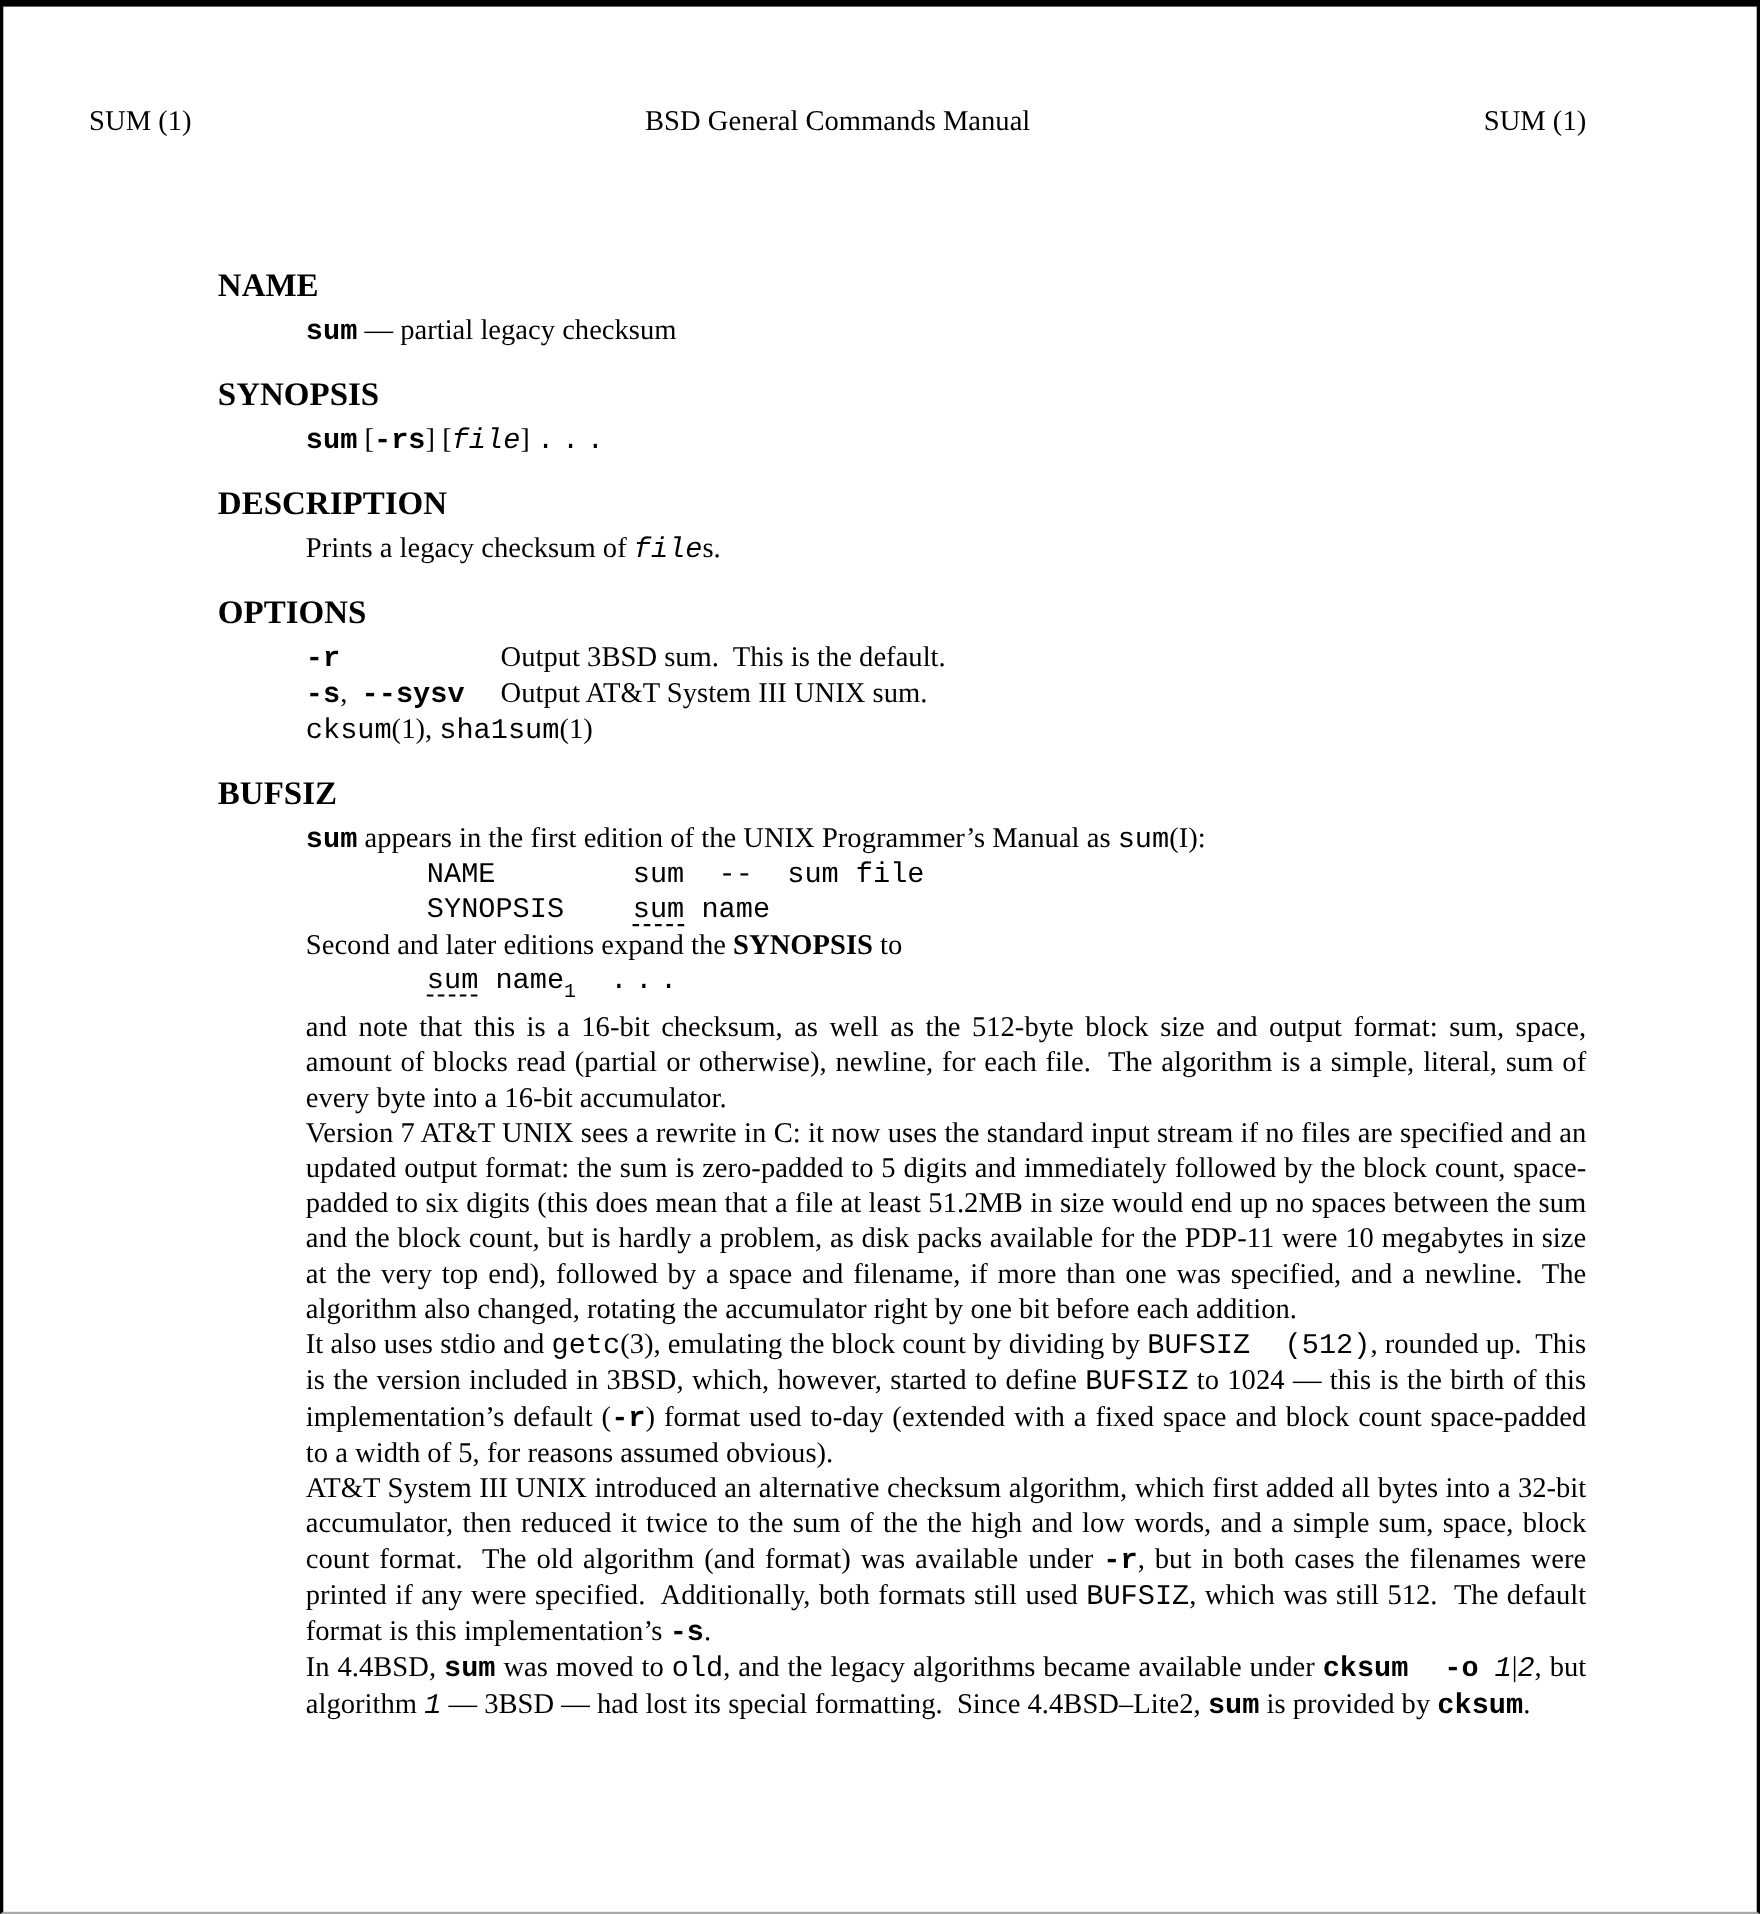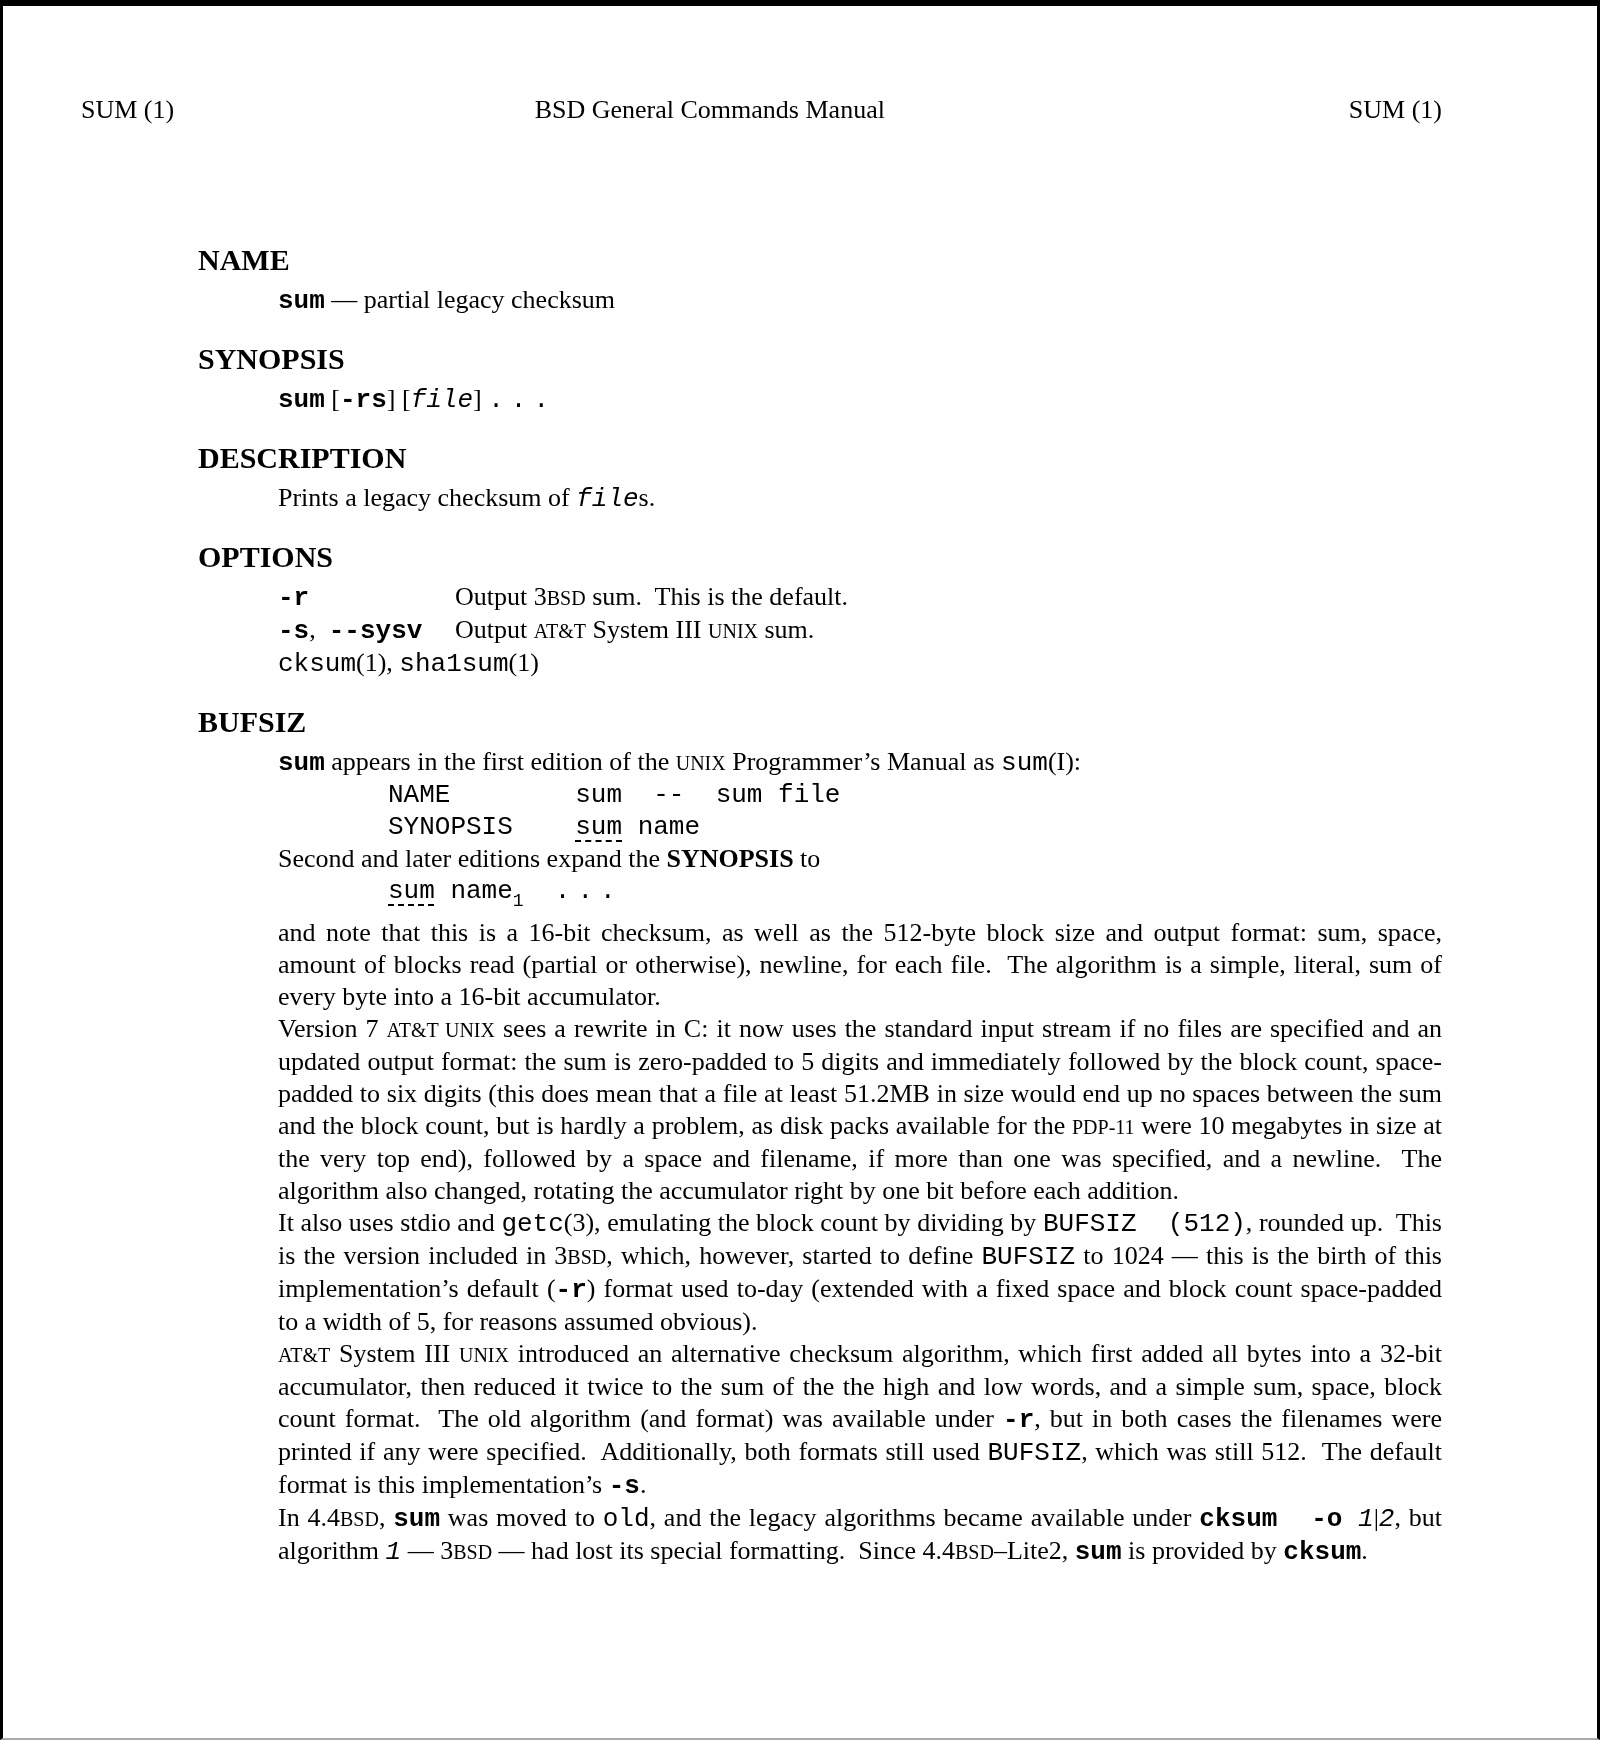--- a/index.html
+++ b/index.html
@@ -17,39 +17,39 @@
     border-right: 3px solid #000;
     border-bottom: 2px solid #aaa;
     overflow: hidden;
   }
   .page-header {
     display: flex;
     margin: 88px 155px 0 78px;
   }
   .page-header > div { flex: 1; }
   .hdr-left   { text-align: left; }
-  .hdr-center { }
+  .hdr-center { text-align: center; }
   .hdr-right  { text-align: right; }
 
   .main { margin: 0 155px 0 195px; }
 
   h2.sec {
     font-size: 30px;
     line-height: 32px;
     font-weight: bold;
     margin: 26px 0 8px 0;
   }
   h2.sec.first { margin-top: 118px; }
 
   .sec-body { margin-left: 80px; }
 
   
   .seg-r  { }
   .seg-b  { font-weight: bold; }
-  .seg-sc { font-size: 20px; }
+  .seg-sc { font-size: 26px; }
   .seg-m  { font-family: "Liberation Mono", monospace; }
   .seg-bm { font-family: "Liberation Mono", monospace; font-weight: bold; }
   .seg-im { font-family: "Liberation Mono", monospace; font-style: italic; }
   .seg-um {
     font-family: "Liberation Mono", monospace;
     text-decoration: underline;
     text-decoration-style: dashed;
     text-decoration-thickness: 2px;
     text-underline-offset: 6px;
   }

